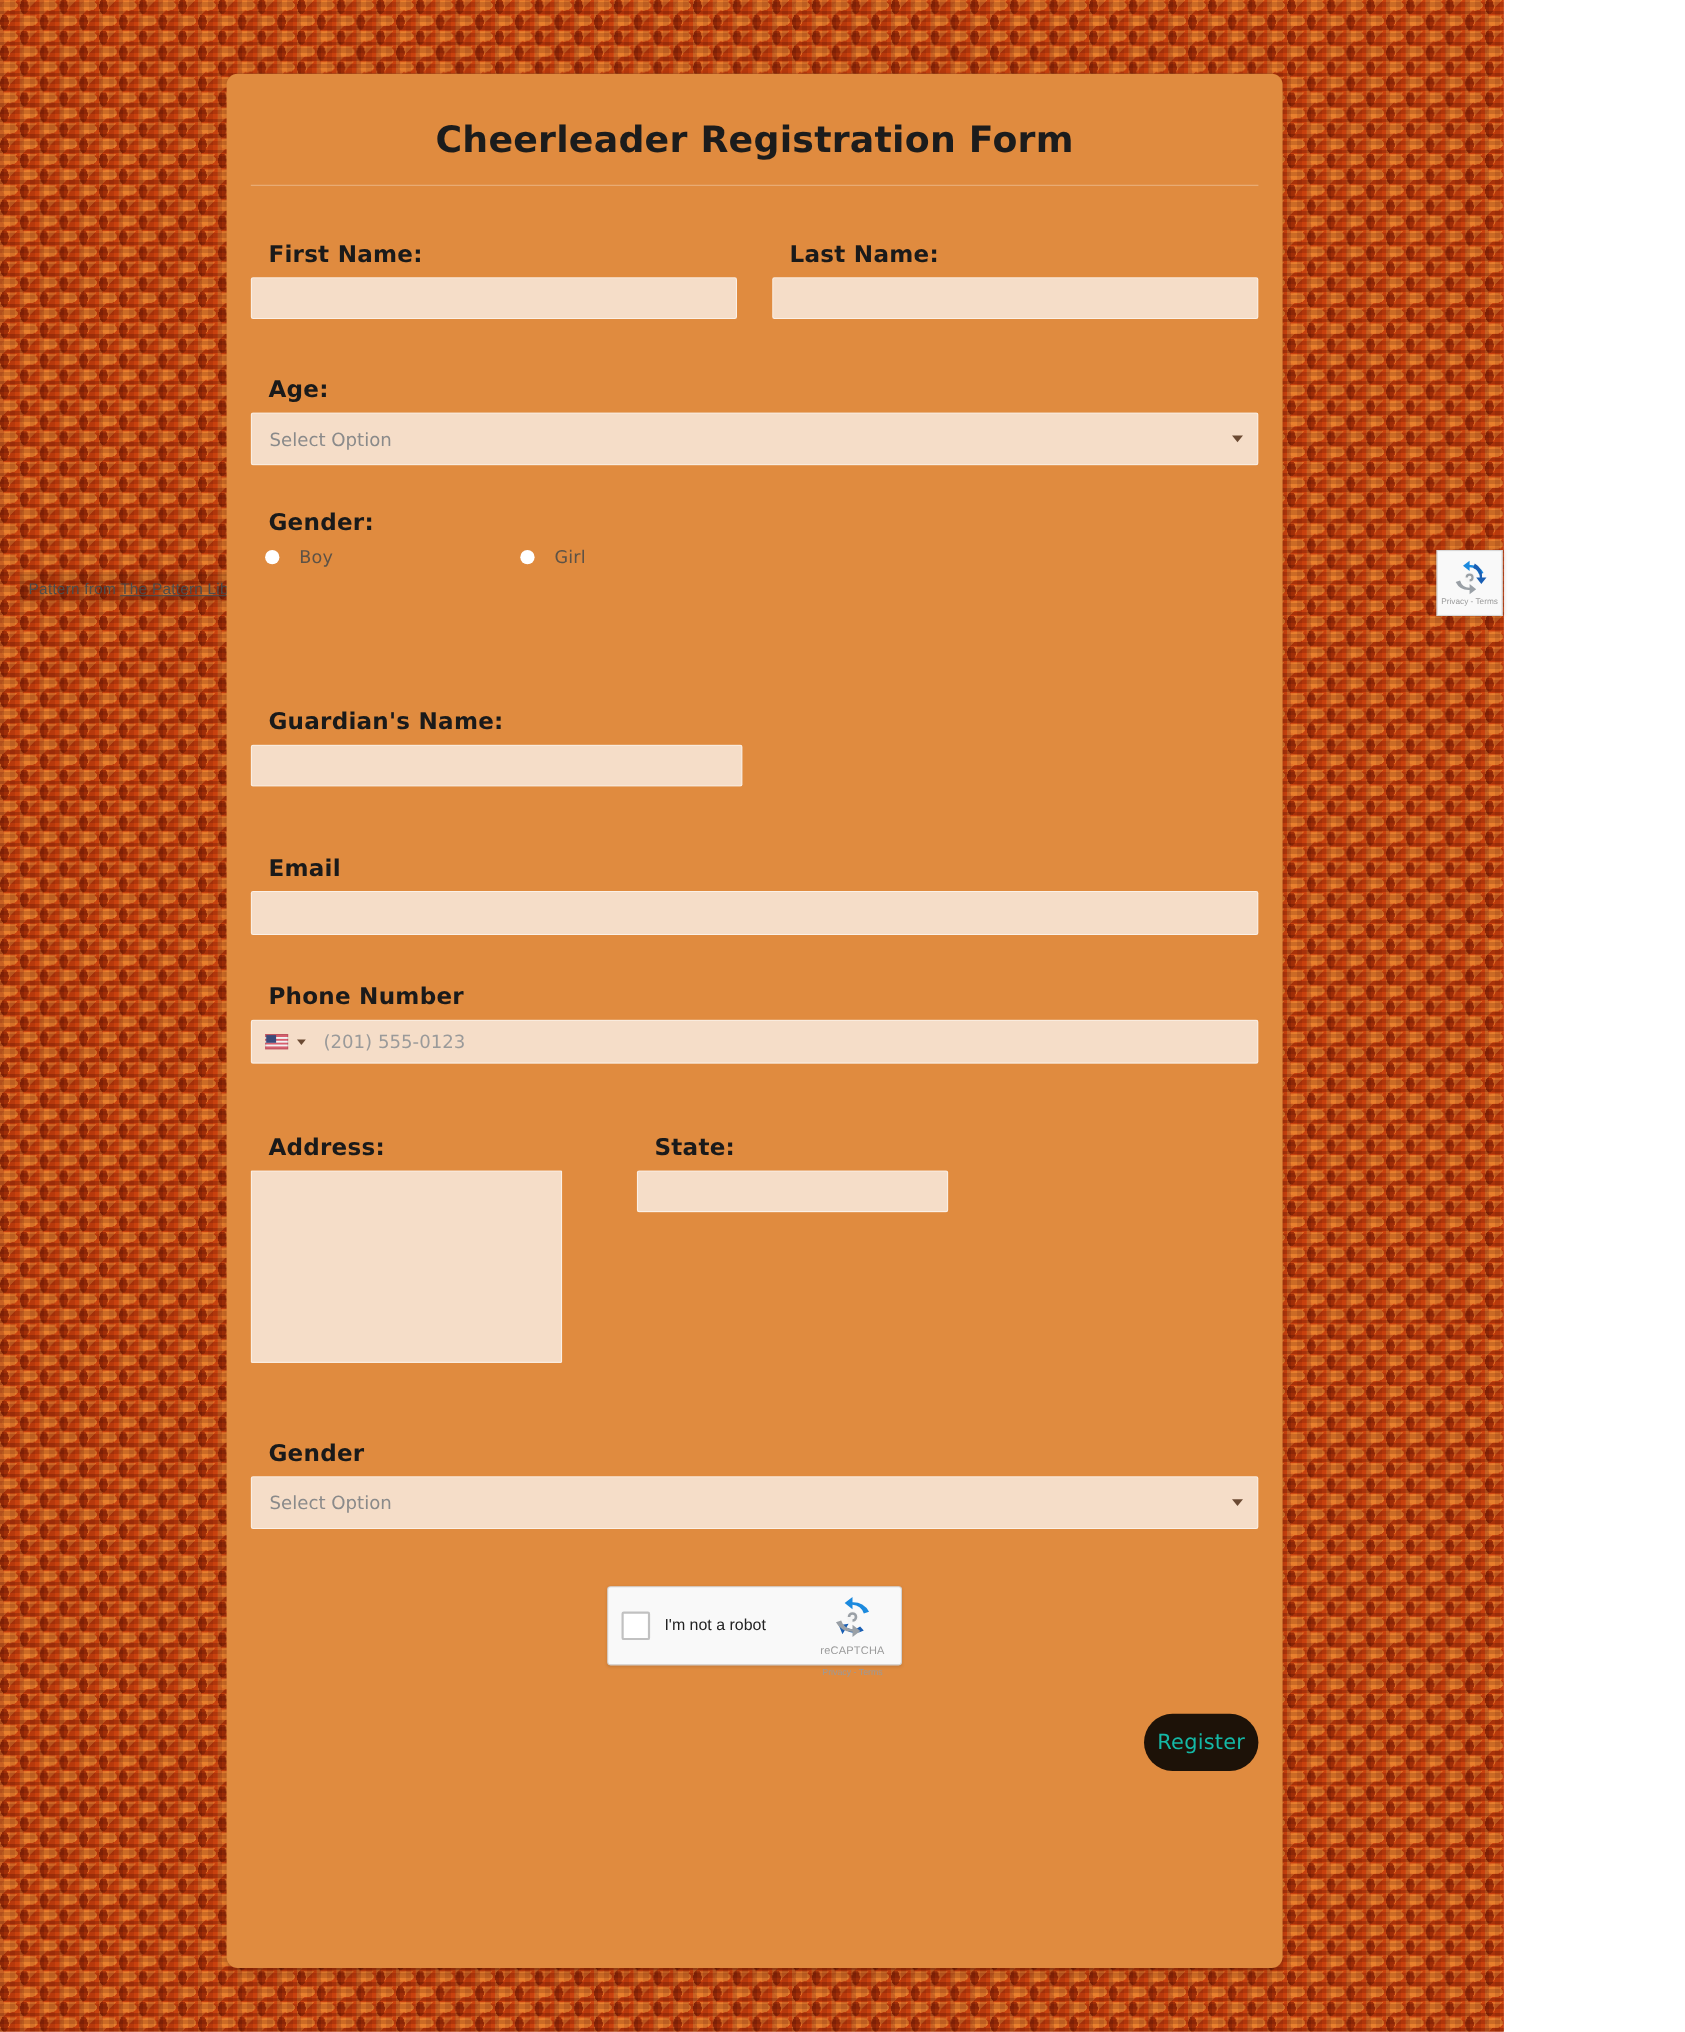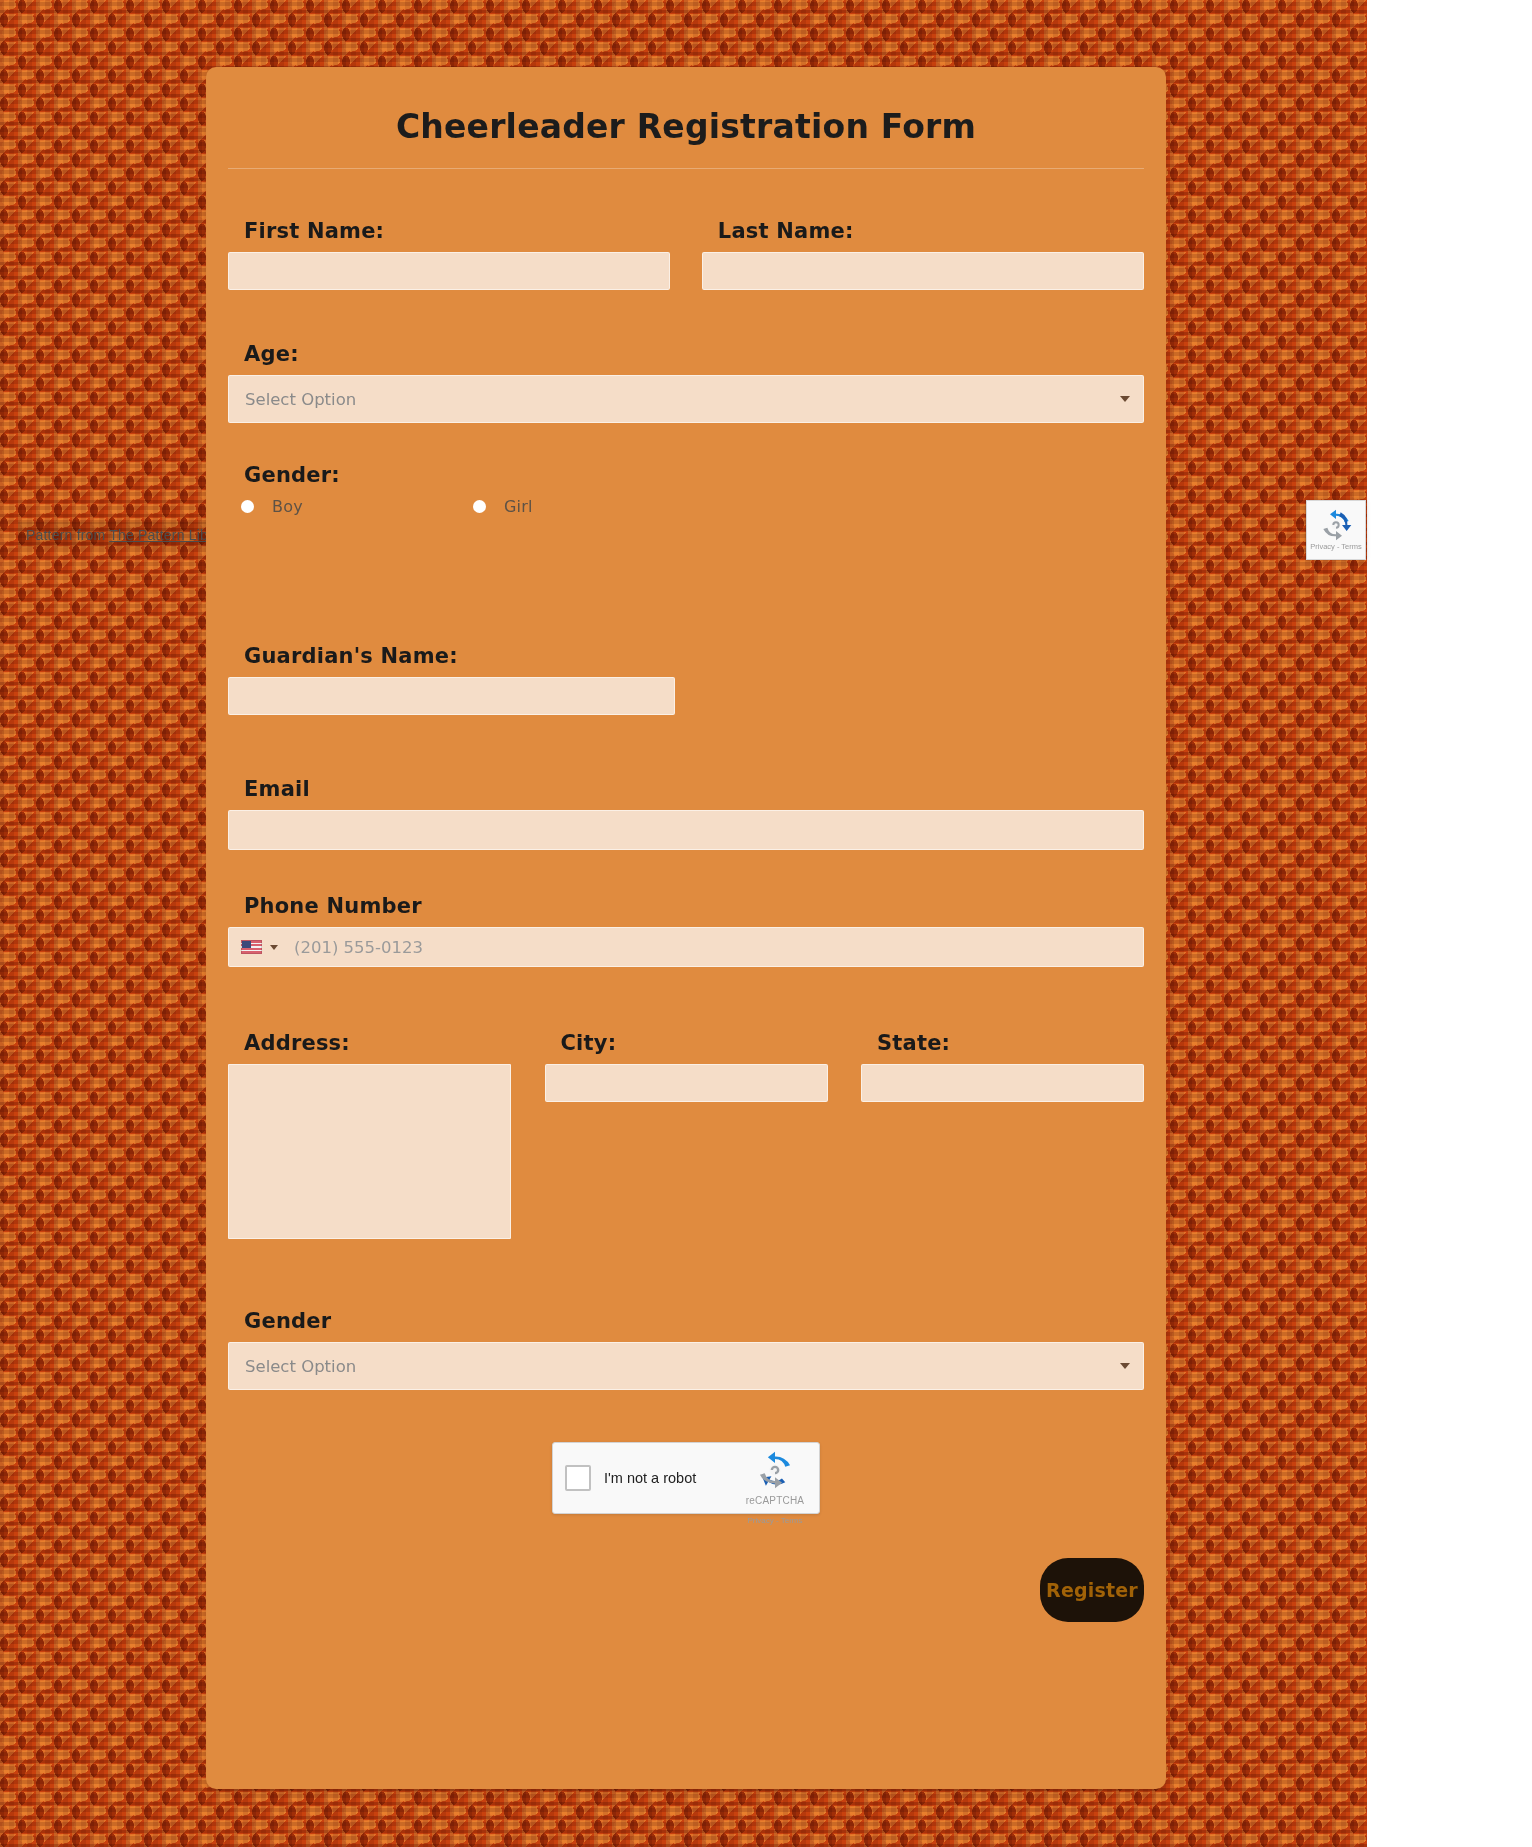--- a/index.html
+++ b/index.html
@@ -288,30 +288,29 @@
 
   
   .submit-row {
     display: flex;
     justify-content: flex-end;
     margin-top: 44px;
     padding-right: 0px;
   }
   .register-btn {
     background: #1d1208;
-    color: #a16207;
+    color: #14b8a6;
     border: none;
     border-radius: 28px;
     width: 104px;
-    height: 64px;
+    height: 52px;
     font-size: 19px;
     font-family: "DejaVu Sans", "Liberation Sans", sans-serif;
     cursor: pointer;
     letter-spacing: .2px;
-    font-weight: bold;
   }
 
   
   #recaptcha-badge {
     position: absolute;
     left: 1306px;
     top: 500px;
     width: 60px;
     height: 60px;
     background: #f9f9f9;
@@ -418,24 +417,20 @@
       </div>
 
       <div style="height:64px"></div>
 
       <div class="addr-row">
         <div class="addr-col">
           <div class="field-label">Address:</div>
           <textarea class="textarea-ctl" placeholder="" style=""></textarea>
         </div>
         <div class="addr-gap1"></div>
-        <div class="city-col">
-          <div class="field-label">City:</div>
-          <input class="ctl small-ctl" type="text" placeholder="" style="">
-        </div>
         <div class="addr-gap2"></div>
         <div class="state-col">
           <div class="field-label">State:</div>
           <input class="ctl small-ctl" type="text" placeholder="" style="">
         </div>
       </div>
 
       <div style="height:70px"></div>
 
       <div class="block">

